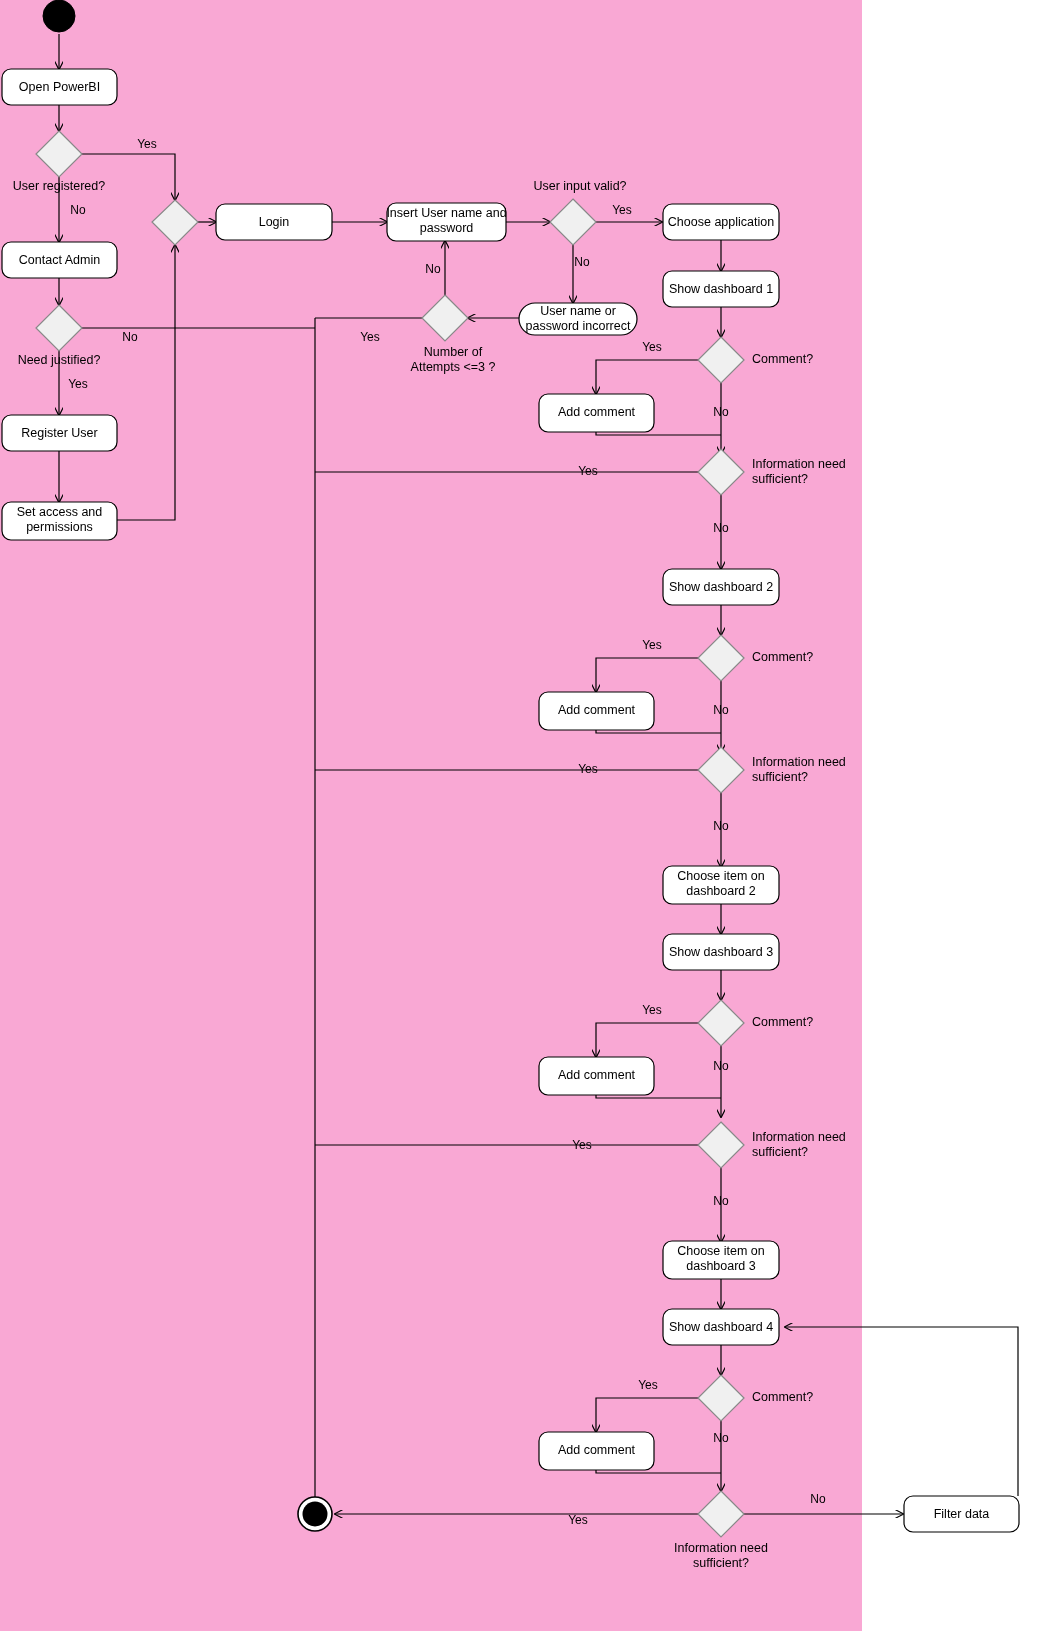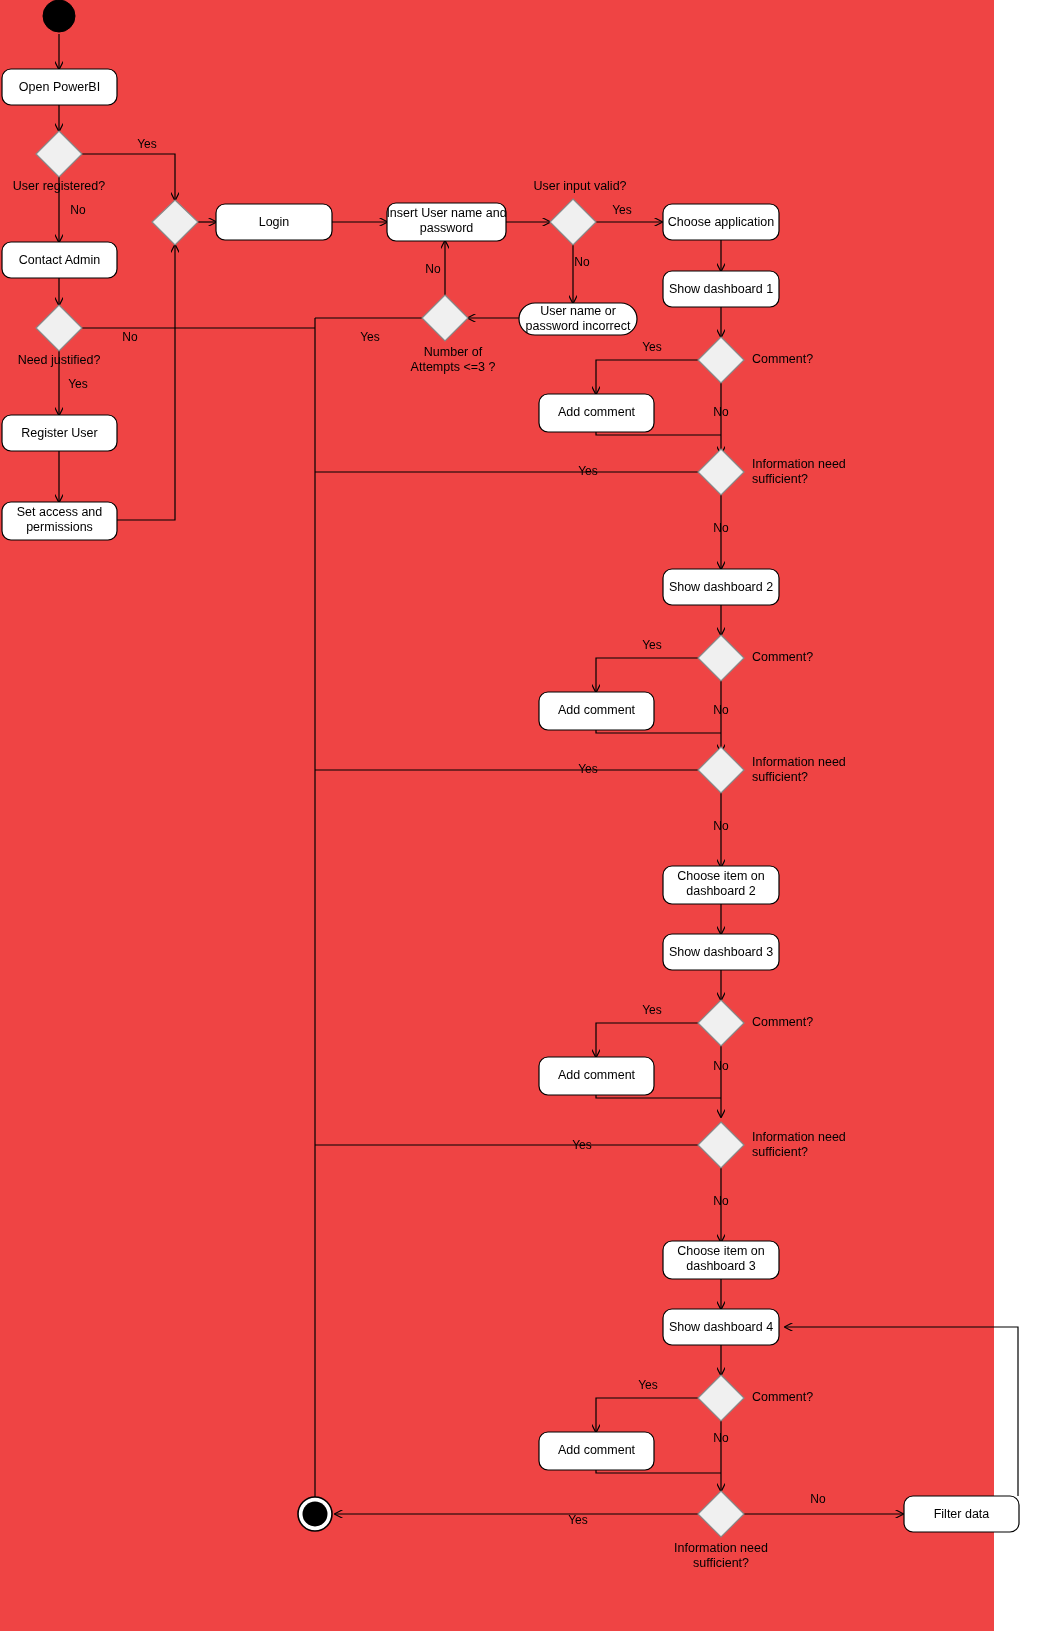--- a/index.html
+++ b/index.html
@@ -5,23 +5,23 @@
   html, body {
     margin: 0;
     padding: 0;
     background: #ffffff;
   }
   body {
     font-family: "Liberation Sans", sans-serif;
   }
   #diagram-root {
     position: relative;
-    width: 994px;
+    width: 862px;
     height: 1631px;
-    background: #ef4444;
+    background: #f9a8d4;
   }
   svg#flow {
     display: block;
     width: 1061px;
     height: 1631px;
   }
   .node-shape {
     fill: #ffffff;
     stroke: #000000;
     stroke-width: 1.2;

